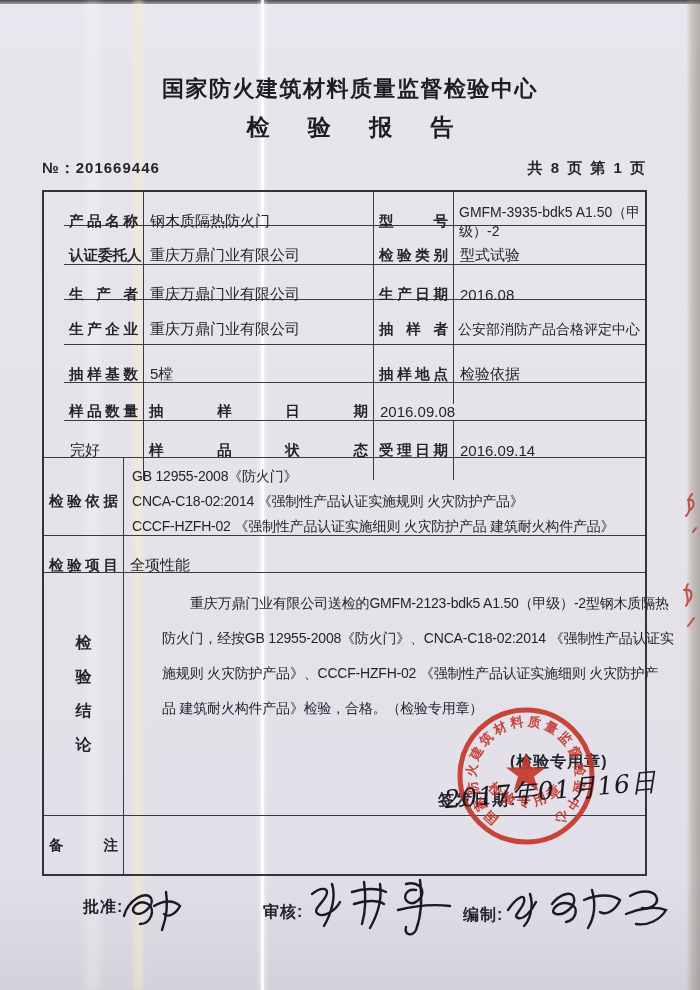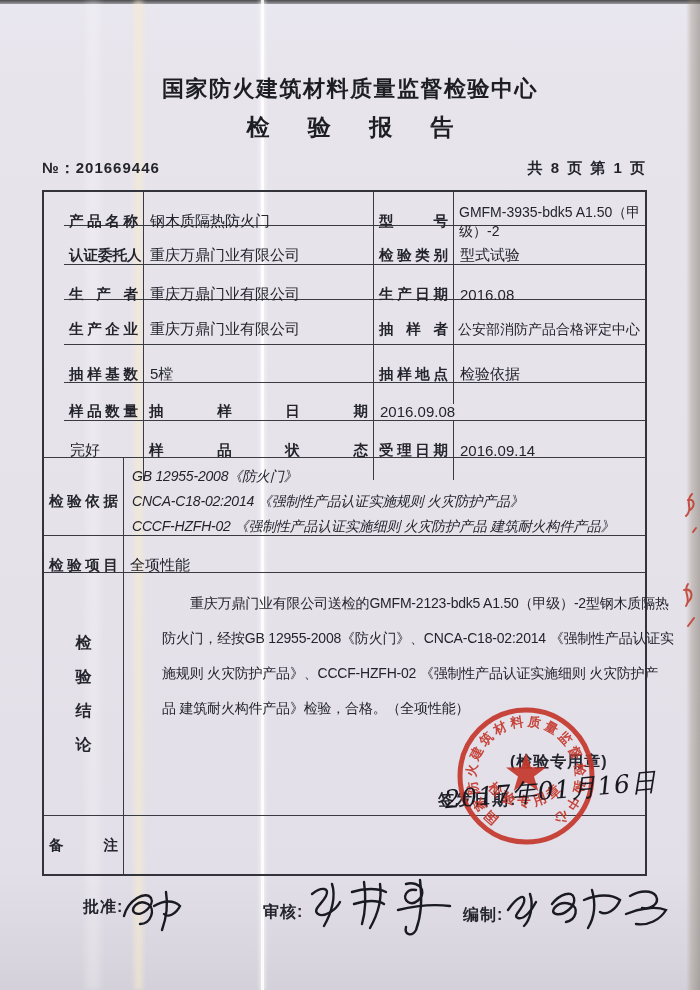--- a/index.html
+++ b/index.html
@@ -33,21 +33,21 @@
   .trow:first-child{border-top:none;}
   .r4{grid-template-columns:80px 230px 80px 1fr;margin-left:20px;}
   .r2{grid-template-columns:80px 1fr;}
   .cell{display:flex;align-items:center;box-sizing:border-box;overflow:visible;}
   .lab{border-right:1.5px solid #3a3a42;padding:0 5px;font-weight:600;font-size:14.5px;}
   .lab span{display:block;width:100%;text-align:justify;text-align-last:justify;white-space:nowrap;}
   .val{padding:20px 6px;font-size:15px;font-weight:500;}
   .mid{border-right:1.5px solid #3a3a42;}
   .wrapv{white-space:normal;line-height:19px;padding:2px 0 2px 5px;}
   .nwrap{white-space:nowrap;}
-  .lines{display:block;padding:6px 4px 6px 8px;font-style:italic;}
+  .lines{display:block;padding:6px 4px 6px 8px;}
   .lines div{white-space:nowrap;font-size:14px;font-weight:500;line-height:25px;letter-spacing:-0.2px;}
   
   .conc-lab{flex-direction:column;justify-content:center;gap:13px;font-weight:600;font-size:16px;}
   .conc-lab i{font-style:normal;}
   .conc-val{position:relative;display:block;}
   .conc-text{position:absolute;top:13px;left:12px;width:505px;}
   .conc-text div{white-space:nowrap;font-size:14px;font-weight:500;line-height:35px;letter-spacing:-0.2px;margin-left:26px;}
   .conc-text div:first-child{text-indent:2em;}
   .seal-note{position:absolute;left:386px;top:179px;font-size:16px;font-weight:600;letter-spacing:1px;}
   .issue-label{position:absolute;left:314px;top:217px;font-size:16px;font-weight:600;letter-spacing:2px;}
@@ -175,21 +175,21 @@
         <i>检</i>
         <i>验</i>
         <i>结</i>
         <i>论</i>
       </div>
       <div class="cell conc-val">
         <div class="conc-text">
           <div>重庆万鼎门业有限公司送检的GMFM-2123-bdk5 A1.50（甲级）-2型钢木质隔热</div>
           <div>防火门，经按GB 12955-2008《防火门》、CNCA-C18-02:2014 《强制性产品认证实</div>
           <div>施规则 火灾防护产品》、CCCF-HZFH-02 《强制性产品认证实施细则 火灾防护产</div>
-          <div>品 建筑耐火构件产品》检验，合格。（全项性能）</div>
+          <div>品 建筑耐火构件产品》检验，合格。（检验专用章）</div>
         </div>
         <div class="seal-note">(检验专用章)</div>
         <div class="issue-label">签发日期:</div>
       </div>
     </div>
 
     <div class="trow r2" style="height:59px">
       <div class="cell lab">
           <span>备注</span>
         </div>

